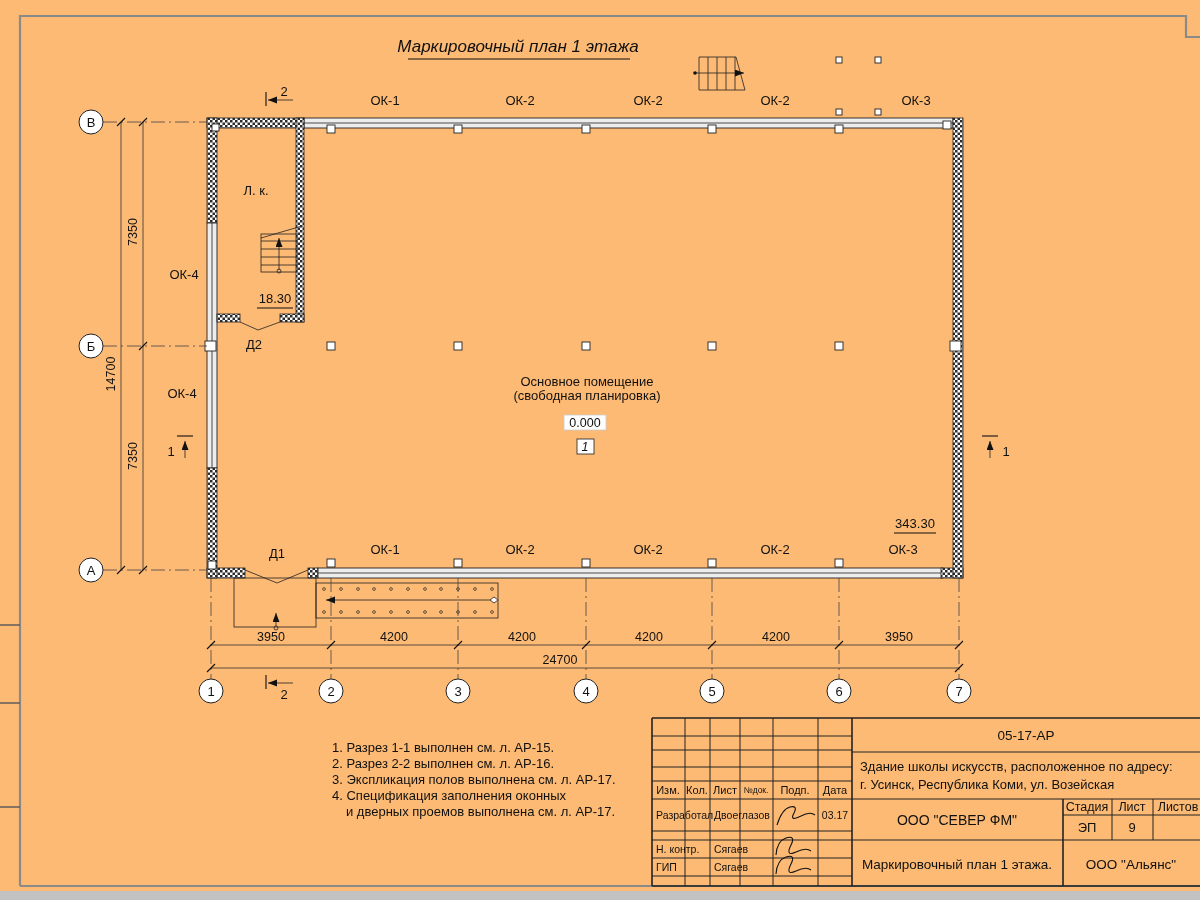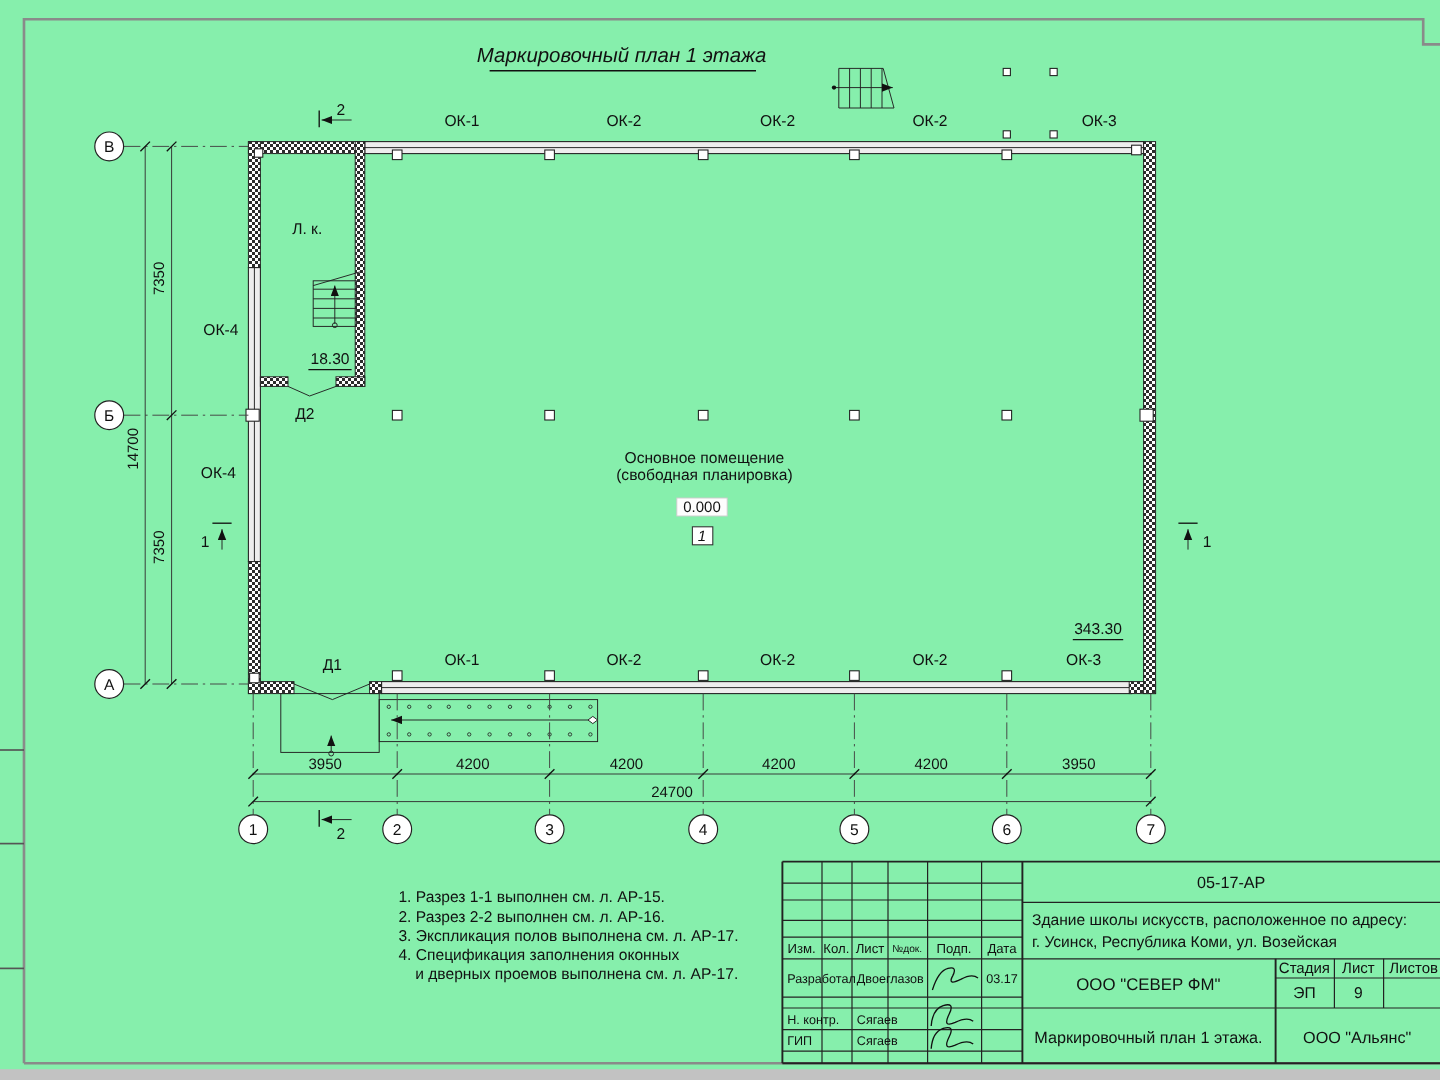--- a/index.html
+++ b/index.html
@@ -1,16 +1,16 @@
 <!DOCTYPE html>
 <html><head>
 <meta charset="utf-8">
 <style>
   html,body{margin:0;padding:0;background:#fff;}
-  .sheet{position:relative;width:1200px;height:900px;background:#86efac;overflow:hidden;
+  .sheet{position:relative;width:1200px;height:900px;background:#fdba74;overflow:hidden;
          font-family:"Liberation Sans", sans-serif;}
   svg text{fill:#111;font-family:"Liberation Sans", sans-serif;}
   .mid{text-anchor:middle;}
   .start{text-anchor:start;}
   .it{font-style:italic;}
   .f17{font-size:17px;}
   .f14{font-size:14px;}
   .f135{font-size:13.5px;}
   .f13{font-size:13px;}
   .f12{font-size:12.5px;}

